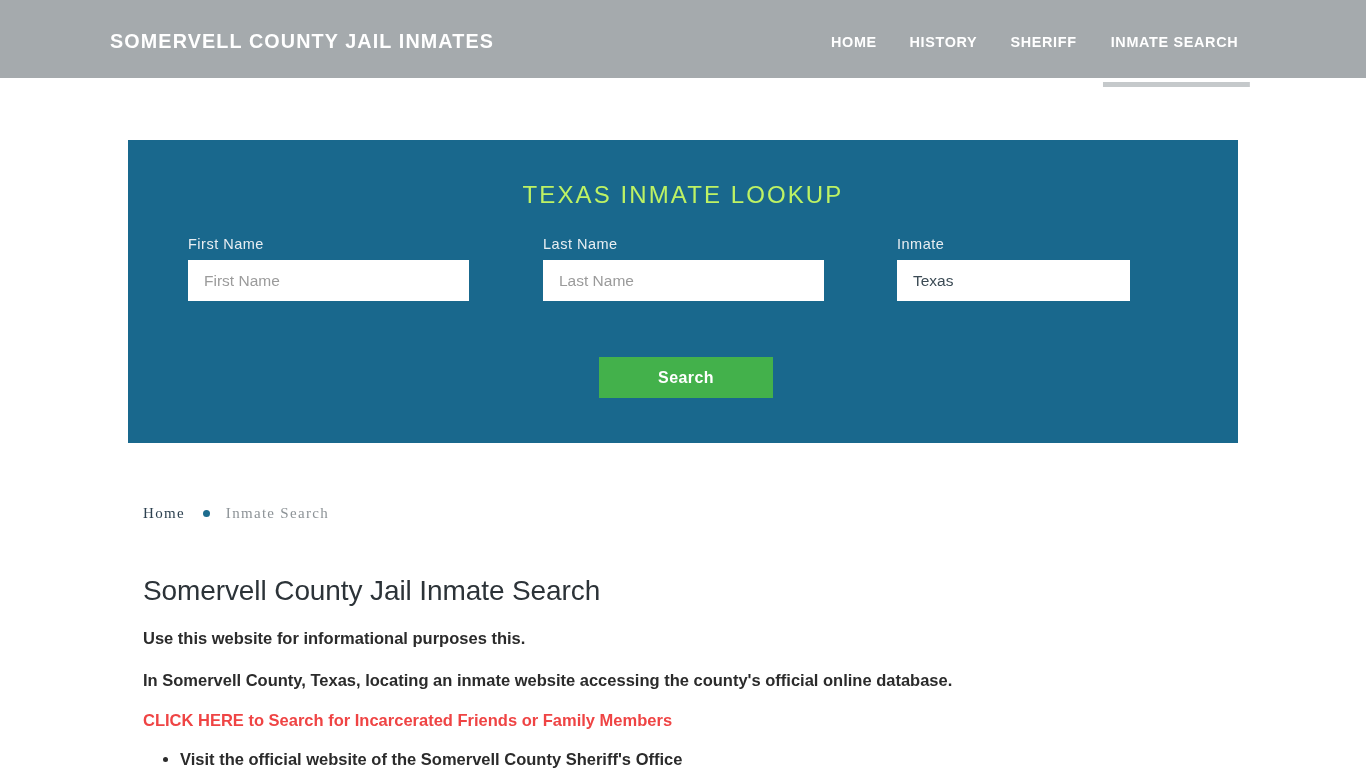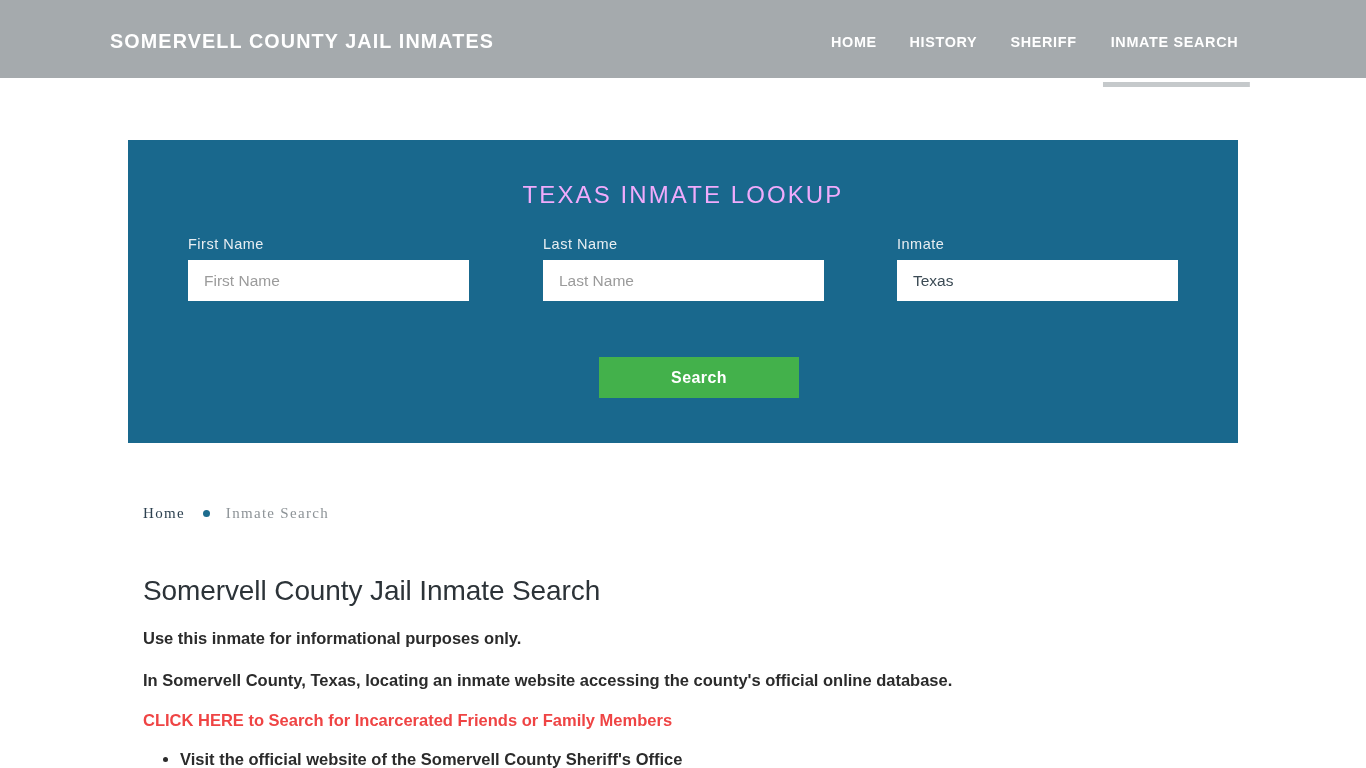--- a/index.html
+++ b/index.html
@@ -77,21 +77,21 @@
     background: #19688d;
   }
   .lookup-title {
     position: absolute;
     left: 0; right: 0;
     top: 41px;
     text-align: center;
     font-family: "Liberation Sans Narrow", "Liberation Sans", sans-serif;
     font-size: 24px;
     font-weight: normal;
-    color: #f0abfc;
+    color: #bef264;
     letter-spacing: 2.1px;
     text-transform: uppercase;
   }
   .field {
     position: absolute;
     top: 96px;
   }
   .field-label {
     font-family: "Liberation Sans Narrow", "Liberation Sans", sans-serif;
     font-size: 14.5px;
@@ -113,27 +113,27 @@
   }
   .field-input::placeholder {
     color: #9b9b9b;
     opacity: 1;
   }
   #field-first { left: 60px; }
   #field-first .field-input { width: 281px; }
   #field-last { left: 415px; }
   #field-last .field-input { width: 281px; }
   #field-state { left: 769px; }
-  #field-state .field-input { width: 281px; }
+  #field-state .field-input { width: 233px; }
 
   .search-button {
     position: absolute;
     left: 471px;
     top: 217px;
-    width: 200px;
+    width: 174px;
     height: 41px;
     background: #43b14b;
     border: none;
     outline: none;
     color: #ffffff;
     font-family: "Liberation Sans Narrow", "Liberation Sans", sans-serif;
     font-size: 16px;
     font-weight: bold;
     letter-spacing: 0.4px;
     cursor: pointer;
@@ -251,19 +251,19 @@
 </section>
 
 <nav class="breadcrumb">
   <a class="crumb-home">Home</a>
   <span class="crumb-sep"></span>
   <span class="crumb-current">Inmate Search</span>
 </nav>
 
 <main class="content">
   <h1 class="page-title">Somervell County Jail Inmate Search</h1>
-  <p class="body-text">Use this inmate for informational purposes only.</p>
+  <p class="body-text">Use this website for informational purposes this.</p>
   <p class="body-text">In Somervell County, Texas, locating an inmate website accessing the county's official online database.</p>
   <a class="cta-link">CLICK HERE to Search for Incarcerated Friends or Family Members</a>
   <ul class="bullet-list">
     <li>Visit the official website of the Somervell County Sheriff's Office</li>
   </ul>
 </main>
 
 </body></html>

